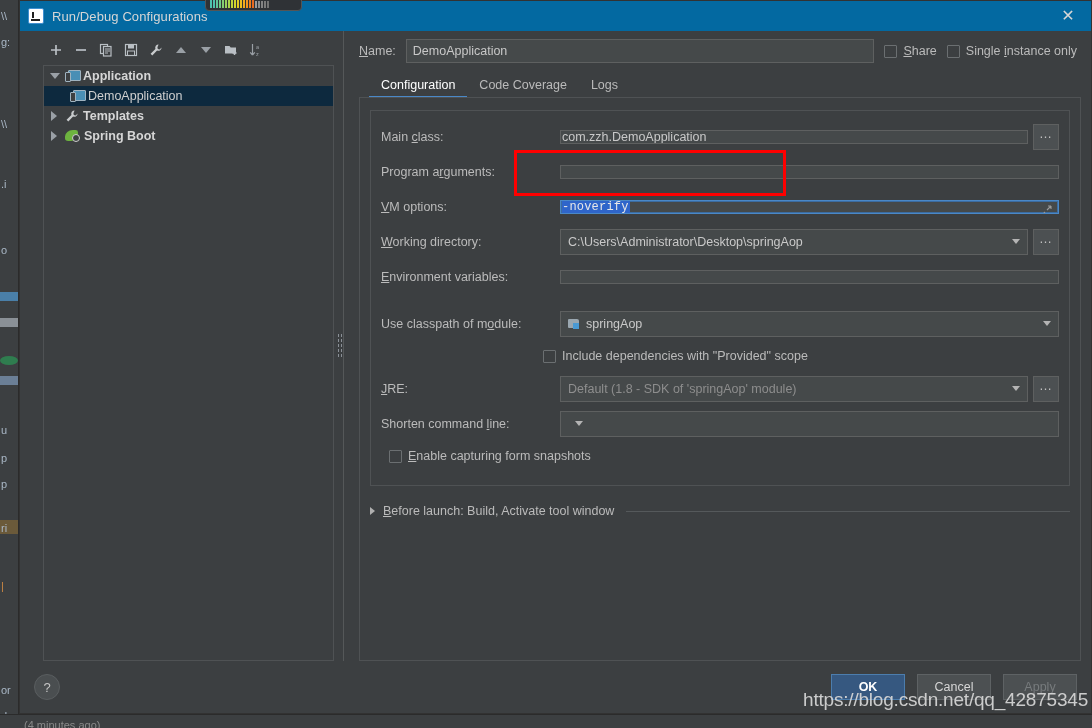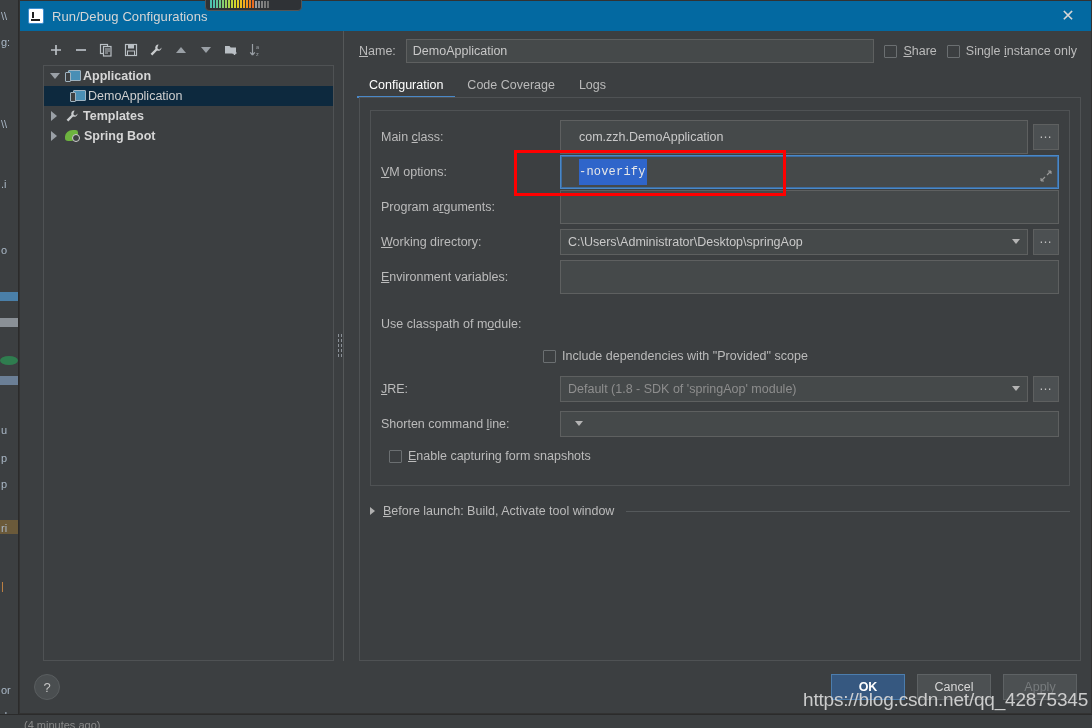--- a/index.html
+++ b/index.html
@@ -187,21 +187,21 @@
   #name-input { flex: 1; min-width: 0; }
   .chk-wrap { display: flex; align-items: center; gap: 6px; cursor: pointer; }
   .chk {
     width: 13px; height: 13px; flex: 0 0 13px;
     border: 1px solid #6b6f71; background: #3c3f41; border-radius: 1px;
   }
 
   
   #tabs {
     display: flex; align-items: flex-end; height: 26px; flex: 0 0 26px;
-    padding-left: 12px; gap: 0; position: relative;
+    padding-left: 24px; gap: 0; position: relative;
   }
   .tab {
     padding: 0 12px 5px 12px; font-size: 12.5px; color: #bbbbbb;
     cursor: pointer; position: relative;
   }
   .tab.active { color: #ffffff; }
   .tab.active::after {
     content: ""; position: absolute; left: 0; right: 0; bottom: -1px;
     height: 2px; background: #4a88c7;
   }
@@ -223,24 +223,24 @@
     display: flex; flex-direction: column; gap: 0;
   }
   .frow {
     display: flex; align-items: center; min-height: 35px; gap: 17px; justify-content: space-between;
   }
   .frow .flabel {
     width: 162px; flex: 0 0 162px; font-size: 12.5px; color: #bbbbbb;
   }
   .fctl { flex: 1; min-width: 0; display: flex; align-items: center; gap: 5px; }
   .inp {
-    flex: 1; min-width: 0; height: 34px;
+    flex: 1; min-width: 0; height: 14px;
     background: #45494a; border: 1px solid #5e6060;
     color: #c9c9c9; font-size: 12.5px; line-height: 24px;
-    padding: 0 18px; position: relative; display: flex; align-items: center;
+    padding: 0 1px; position: relative; display: flex; align-items: center;
     overflow: hidden; white-space: nowrap;
   }
   .inp.focused { border: 1px solid #4a88c7; box-shadow: 0 0 0 1px #3c6ca0 inset; }
   .dots-btn {
     width: 26px; height: 26px; flex: 0 0 26px;
     background: #4c5052; border: 1px solid #5e6060;
     display: flex; align-items: center; justify-content: center;
     color: #c0c0c0; font-size: 13px; cursor: pointer; letter-spacing: 1px;
     line-height: 0; padding-bottom: 5px;
   }
@@ -505,42 +505,42 @@
         <div id="form-card">
 
           <div class="frow">
             <span class="flabel">Main <span class="ul">c</span>lass:</span>
             <span class="fctl">
               <span class="inp">com.zzh.DemoApplication</span>
               <span class="dots-btn">…</span>
             </span>
           </div>
 
+          <div class="frow">
+            <span class="flabel">Program a<span class="ul">r</span>guments:</span>
+            <span class="fctl">
+              <span class="inp" style="position:relative;"></span>
+            </span>
+          </div>
+
           <div class="frow" style="position:relative;">
             <span class="flabel"><span class="ul">V</span>M options:</span>
             <span class="fctl">
               <span class="inp focused" style="position:relative;">
                 <span class="sel-text">-noverify</span>
                 <span class="expand-ico">
                   <svg width="12" height="12" viewBox="0 0 12 12">
                     <path d="M11 1L7 5M11 1H8M11 1v3M1 11l4-4M1 11h3M1 11V8" stroke="#9a9a9a" stroke-width="1.1" fill="none"></path>
                   </svg>
                 </span>
               </span>
             </span>
           </div>
 
           <div class="frow">
-            <span class="flabel">Program a<span class="ul">r</span>guments:</span>
-            <span class="fctl">
-              <span class="inp" style="position:relative;"></span>
-            </span>
-          </div>
-
-          <div class="frow">
             <span class="flabel"><span class="ul">W</span>orking directory:</span>
             <span class="fctl">
               <span class="combo">
                 <span class="combo-text">C:\Users\Administrator\Desktop\springAop</span>
                 <span class="cbtn">
                     <span class="caret"></span>
                   </span>
               </span>
               <span class="dots-btn">…</span>
             </span>
@@ -550,20 +550,29 @@
             <span class="flabel"><span class="ul">E</span>nvironment variables:</span>
             <span class="fctl">
               <span class="inp" style="position:relative;"></span>
             </span>
           </div>
 
           <div style="height:12px;"></div>
 
           <div class="frow">
             <span class="flabel">Use classpath of m<span class="ul">o</span>dule:</span>
+            <span class="fctl">
+              <span class="combo">
+                <span class="mod-ico"></span>
+                <span class="combo-text">springAop</span>
+                <span class="cbtn">
+                    <span class="caret"></span>
+                  </span>
+              </span>
+            </span>
           </div>
 
           <div class="sub-row">
             <span class="chk-wrap">
               <span class="chk"></span>
               <span class="lbl">Include dependencies with "Provided" scope</span>
             </span>
           </div>
 
           <div class="frow">

